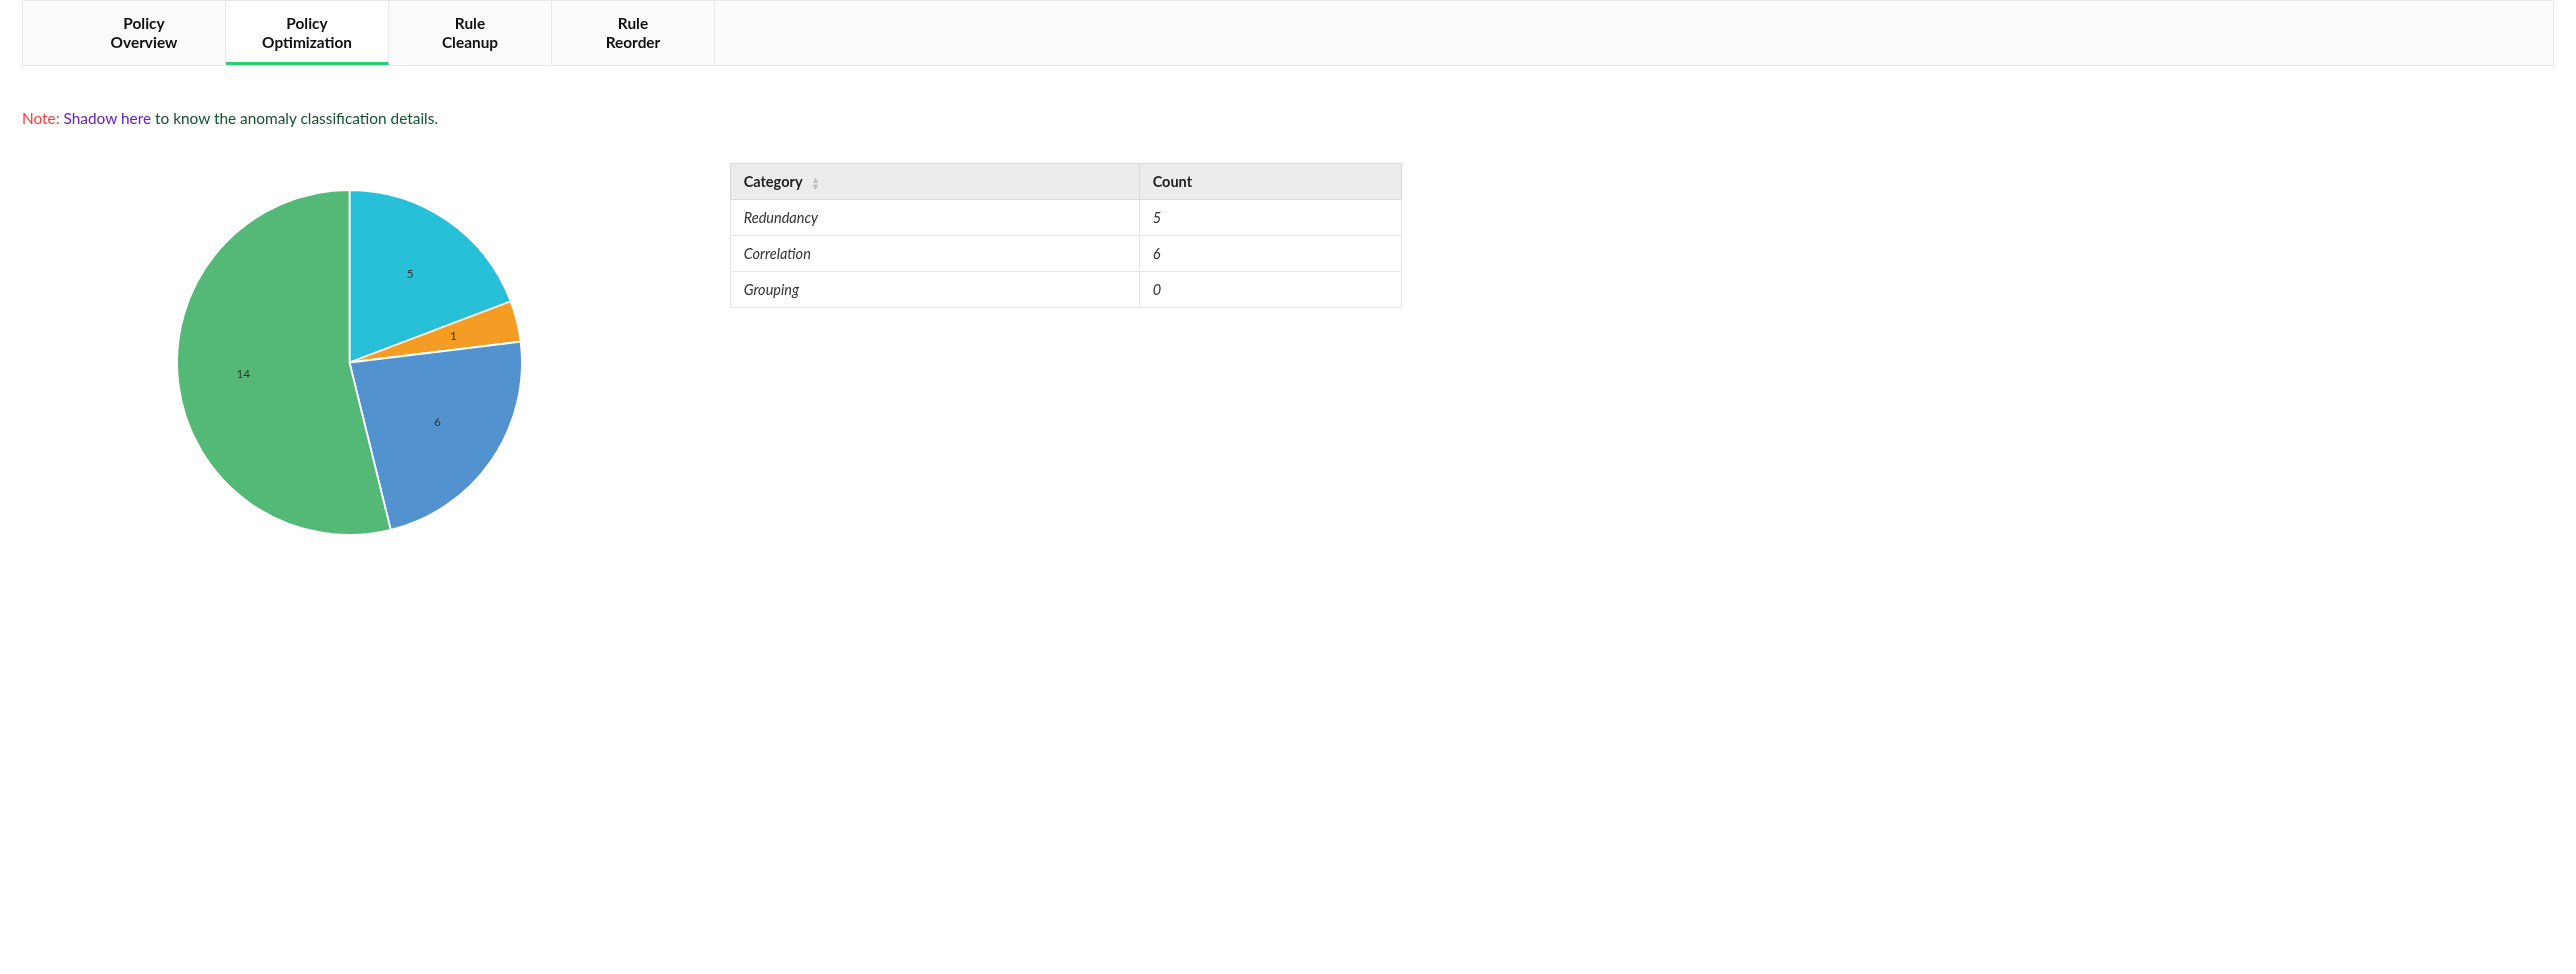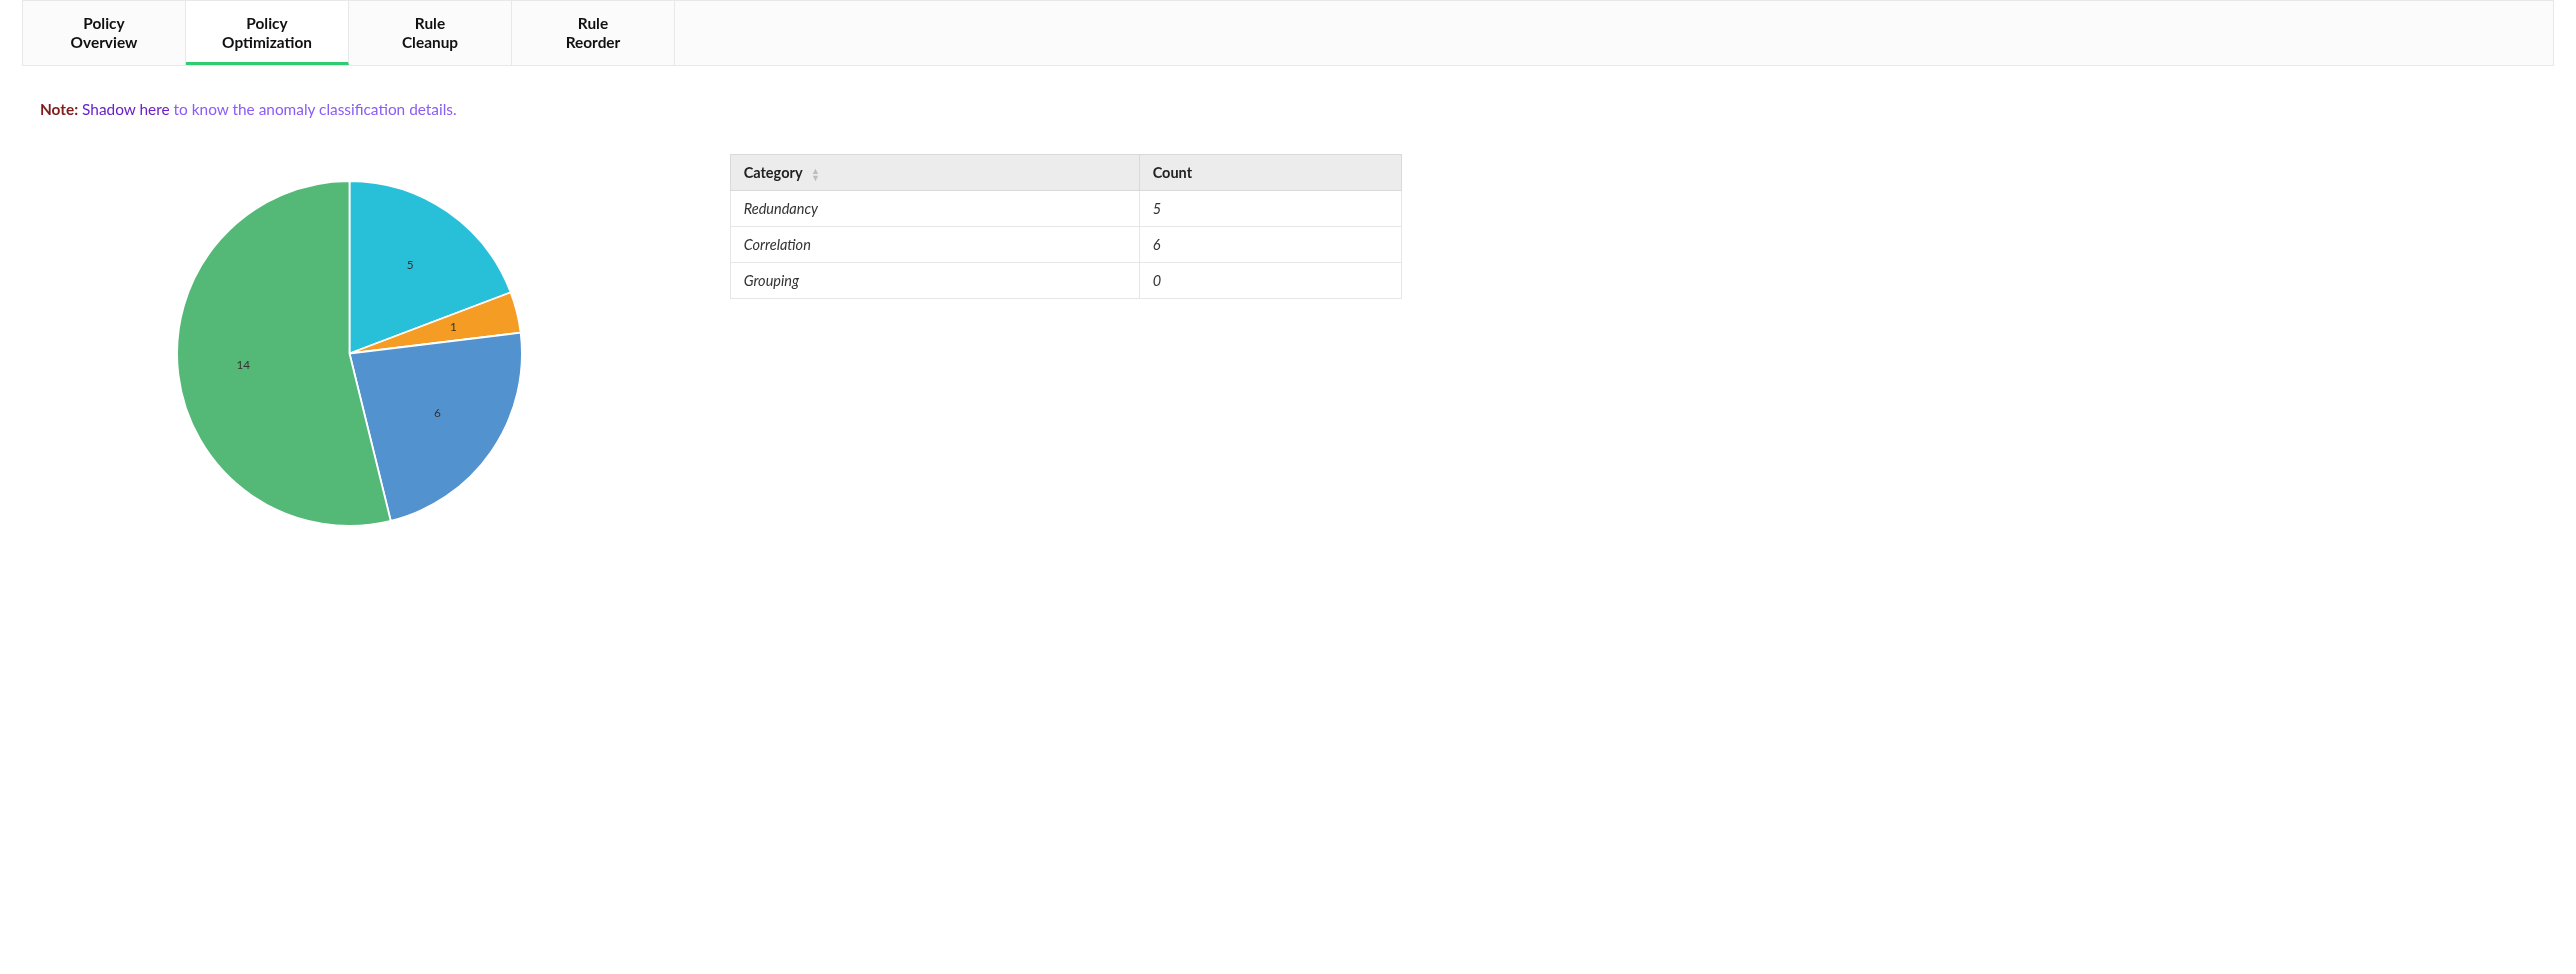--- a/index.html
+++ b/index.html
@@ -9,21 +9,22 @@
     font-size: 13.6px;
     color: #222;
     background: #fff;
   }
   .page { width: 100%; padding: 0 22px 36px 22px; }
   
   .tabs {
     display: flex;
     border: 0.9px solid #e8e8e8;
     background: #fbfbfb;
-    margin-bottom: 34px;
+    margin-bottom: 43px;
+    padding-left: 40px;
   }
   .tab {
     width: 163px;
     padding: 12.7px 9px;
     text-align: center;
     border-right: 0.9px solid #e8e8e8;
     cursor: pointer;
     color: #111;
     font-weight: 700;
     font-size: 15.4px;
@@ -34,23 +35,23 @@
   .tab.active {
     background: #fff;
     border-bottom: 3.6px solid #2ecc71;
     padding-bottom: 9px;
   }
   
   .note-line {
     font-size: 15.4px;
     margin: 0 0 36px 0;
   }
-  .note-label { color: #7f1d1d; font-weight: 700; margin-left: 18px; }
+  .note-label { color: #ef4444; font-weight: 400; }
   .note-link  { color: #6a1fc7; text-decoration: none; cursor: pointer; }
-  .note-rest  { color: #8b5cf6; }
+  .note-rest  { color: #14532d; }
   
   .content {
     display: flex;
     align-items: flex-start;
     gap: 54px;
   }
   .chart-col { width: 654px; flex-shrink: 0; display: flex; justify-content: center; padding-top: 18px;}
   .table-col { flex: 0 0 672px; max-width: 672px; }
   
   #pie-chart { width: 363px; height: 363px; }

